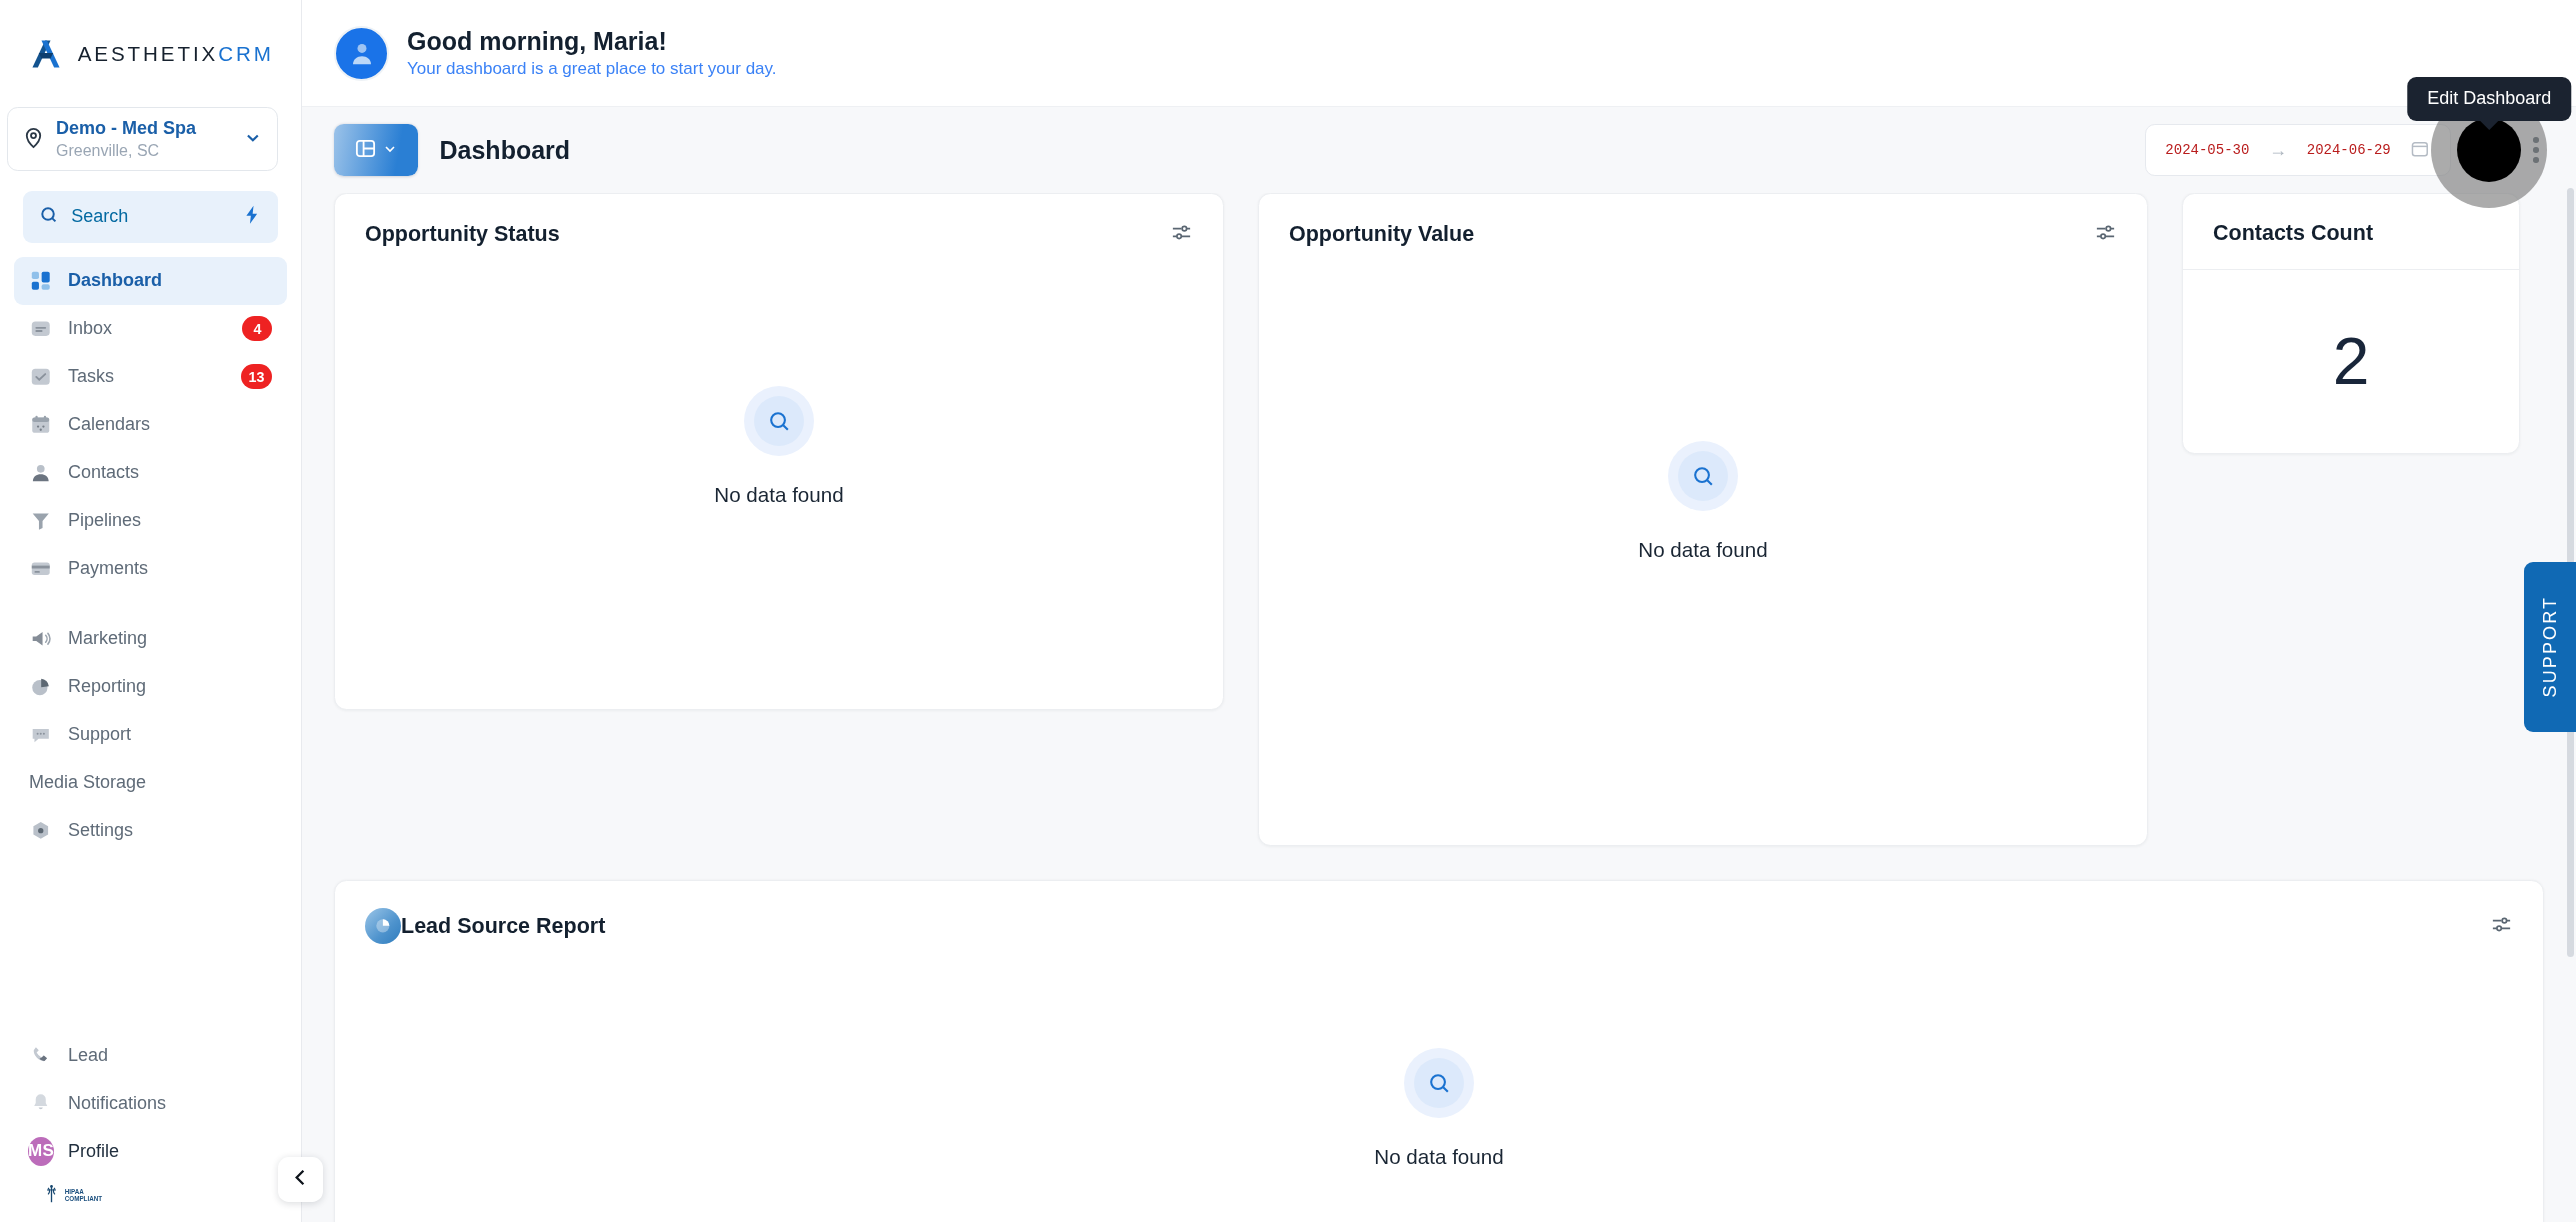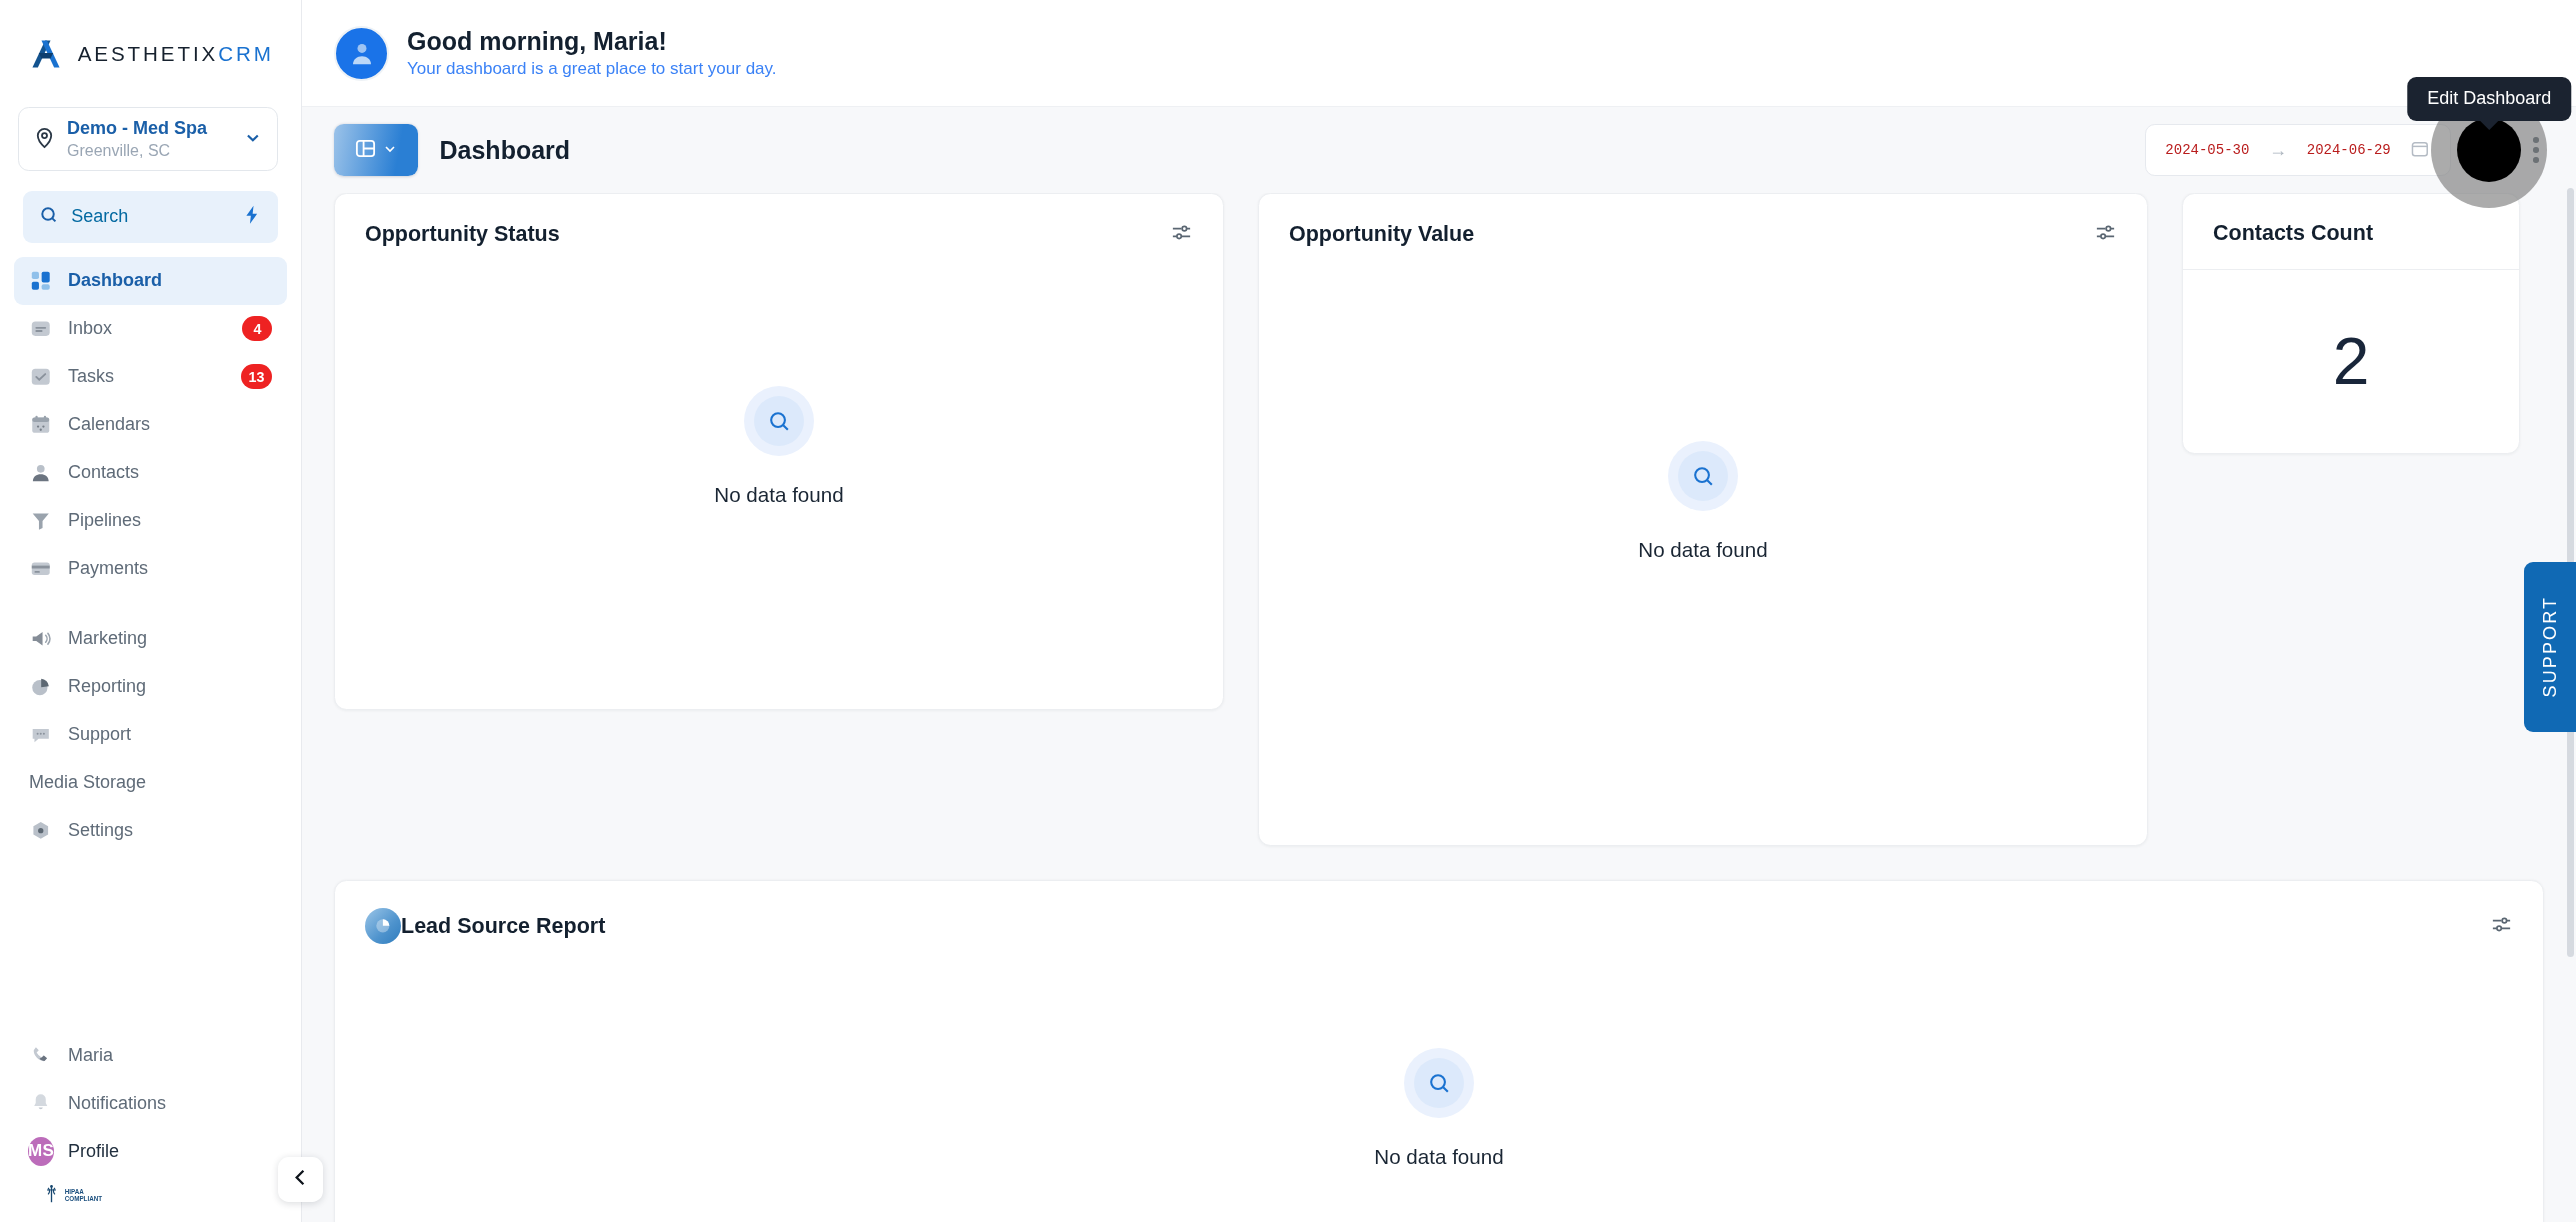--- a/index.html
+++ b/index.html
@@ -17,21 +17,21 @@
     display: flex; flex-direction: column; flex: 0 0 302px;
     position: relative;
   }
   .logo-wrap { height: 107px; display: flex; align-items: center; justify-content: center; }
   .logo { display: flex; align-items: center; gap: 12.5px; }
   .logo-mark { width: 38px; height: 38px; }
   .logo-text { font-size: 20.6px; letter-spacing: 2.9px; font-weight: 500; color: #16212e; }
   .logo-text .crm { color: #1a72d0; }
 
   .loc-card {
-    margin: 0 23px 9px 18px; height: 64px; border: 0.9px solid #e3e7ec;
+    margin: 0 23px 9px 7px; height: 64px; border: 0.9px solid #e3e7ec;
     border-radius: 10.7px; background: #fff; display: flex; align-items: center;
     padding: 0 14.3px; gap: 10.7px; cursor: pointer;
   }
   .loc-texts { flex: 1; line-height: 1.25; }
   .loc-name { font-size: 18px; font-weight: 700; color: #1a5fa8; }
   .loc-sub { font-size: 16px; color: #9aa6b4; margin-top: 0.9px; }
 
   .search-box {
     margin: 10.7px 23px 14.3px 23px; height: 52px; border-radius: 9px;
     background: #e8f1fb; display: flex; align-items: center; padding: 0 16px;
@@ -377,21 +377,21 @@
     </div>
 
     <div class="sidebar-bottom">
       <div class="nav-item">
         <span class="nav-icon">
           <svg width="21.5" height="21.5" viewBox="0 0 24 24">
               <path d="M6.6 3.5l3.2 3.6-2.4 2.4a13 13 0 005.6 5.6l2.4-2.4 3.6 3.2-2.8 3.2c-5.6.7-12.7-6.4-12-12z" fill="#c3c9d1"></path>
               <path d="M13 15.1l2.4-2.4 3.6 3.2-2.8 3.2c-2-.1-4-1.2-5.7-2.6z" fill="#6b7480"></path>
             </svg>
         </span>
-        <span class="label">Maria</span>
+        <span class="label">Lead</span>
       </div>
       <div class="nav-item">
         <span class="nav-icon">
           <svg width="21.5" height="21.5" viewBox="0 0 24 24">
               <path d="M12 2.5a5.6 5.6 0 015.6 5.6v4.3l1.7 3.2H4.7l1.7-3.2V8.1A5.6 5.6 0 0112 2.5z" fill="#d4d9df"></path>
               <path d="M9.6 17.4a2.5 2.5 0 004.8 0z" fill="#c3c9d1"></path>
             </svg>
         </span>
         <span class="label">Notifications</span>
       </div>

